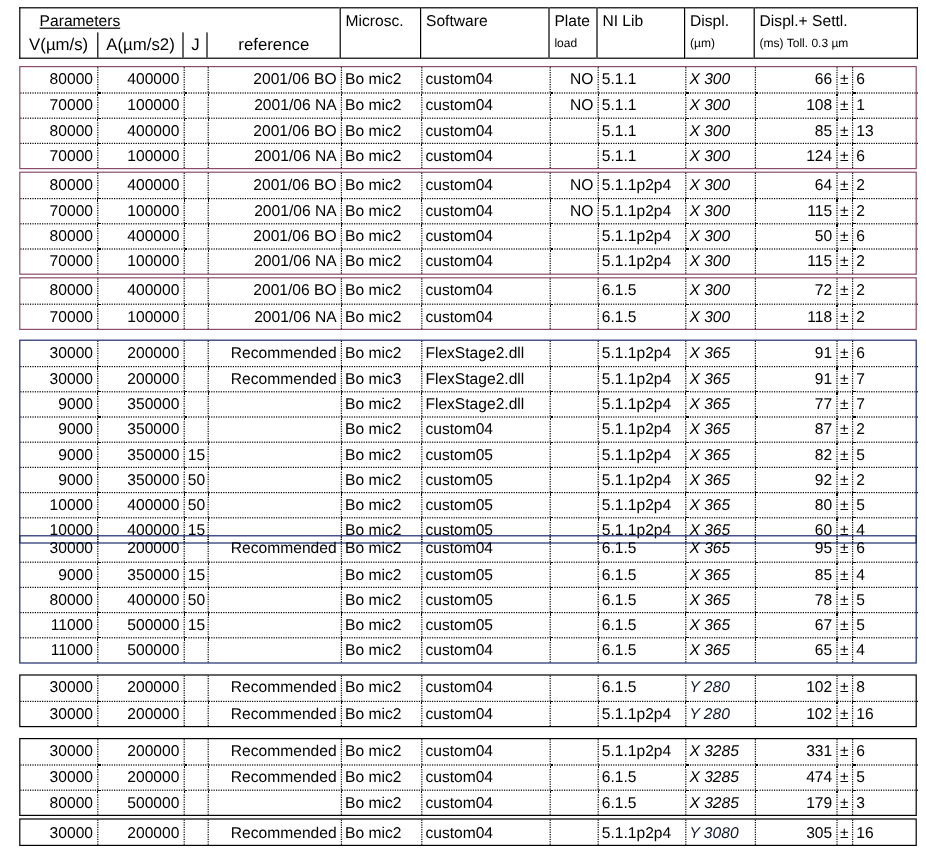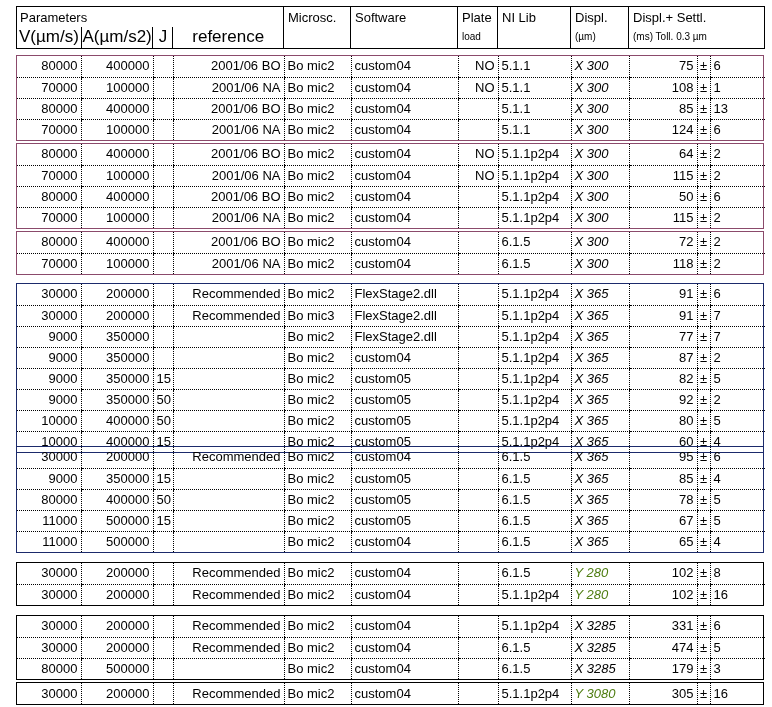--- a/index.html
+++ b/index.html
@@ -59,29 +59,29 @@
     font-size: 10px; line-height: 19px;
   }
 
   
   .param-head {
     position: relative;
     height: 41px;
     padding: 0 !important;
   }
   .param-title {
-    position: absolute; left: 3px; top: 1px;
-    font-size: 13px; line-height: 19px;
+    position: absolute; left: 16px; top: 1px;
+    font-size: 13px; line-height: 19px; text-decoration: underline;
   }
   .param-sub {
     position: absolute; left: 0; right: 0; top: 20px; height: 21px;
     display: flex;
   }
   .param-sub > div {
-    font-size: 17px; line-height: 20px; text-align: center;
+    font-size: 14px; line-height: 20px; text-align: center;
     border-left: 1px solid #000;
     box-sizing: border-box;
   }
   .param-sub > div:first-child { border-left: none; }
   .ps-v    { width: 64px; }
   .ps-a    { width: 72px; }
   .ps-j    { width: 20px; }
   .ps-ref  { width: 111px; }
 
   
@@ -125,21 +125,21 @@
   col.c-ni   { width: 73px; }
   col.c-dsp  { width: 58px; }
   col.c-num  { width: 68px; }
   col.c-pm   { width: 13px; }
   col.c-tol  { width: 55px; }
 
   .num  { text-align: right; }
   .ctr  { text-align: right; }
   .left { text-align: left; }
   .ital { font-style: italic; }
-  .red  { color: #4d7c0f; font-style: italic; }
+  .red  { color: #0f172a; font-style: italic; }
   .pmcell { text-align: center; padding: 0 !important; }
 </style>
 </head>
 <body>
 
 <div id="root">
 
   <div class="hdr-wrap">
     <table class="hdr">
       <colgroup>
@@ -221,21 +221,21 @@
             <tr>
               <td class="num nol">80000</td>
               <td class="num">400000</td>
               <td class="left"></td>
               <td class="ctr">2001/06 BO</td>
               <td class="left">Bo mic2</td>
               <td class="left">custom04</td>
               <td class="ctr">NO</td>
               <td class="left">5.1.1</td>
               <td class="left ital">X 300</td>
-              <td class="num">75</td>
+              <td class="num">66</td>
               <td class="pmcell">±</td>
               <td class="left">6</td>
             </tr>
             <tr>
               <td class="num nol">70000</td>
               <td class="num">100000</td>
               <td class="left"></td>
               <td class="ctr">2001/06 NA</td>
               <td class="left">Bo mic2</td>
               <td class="left">custom04</td>

